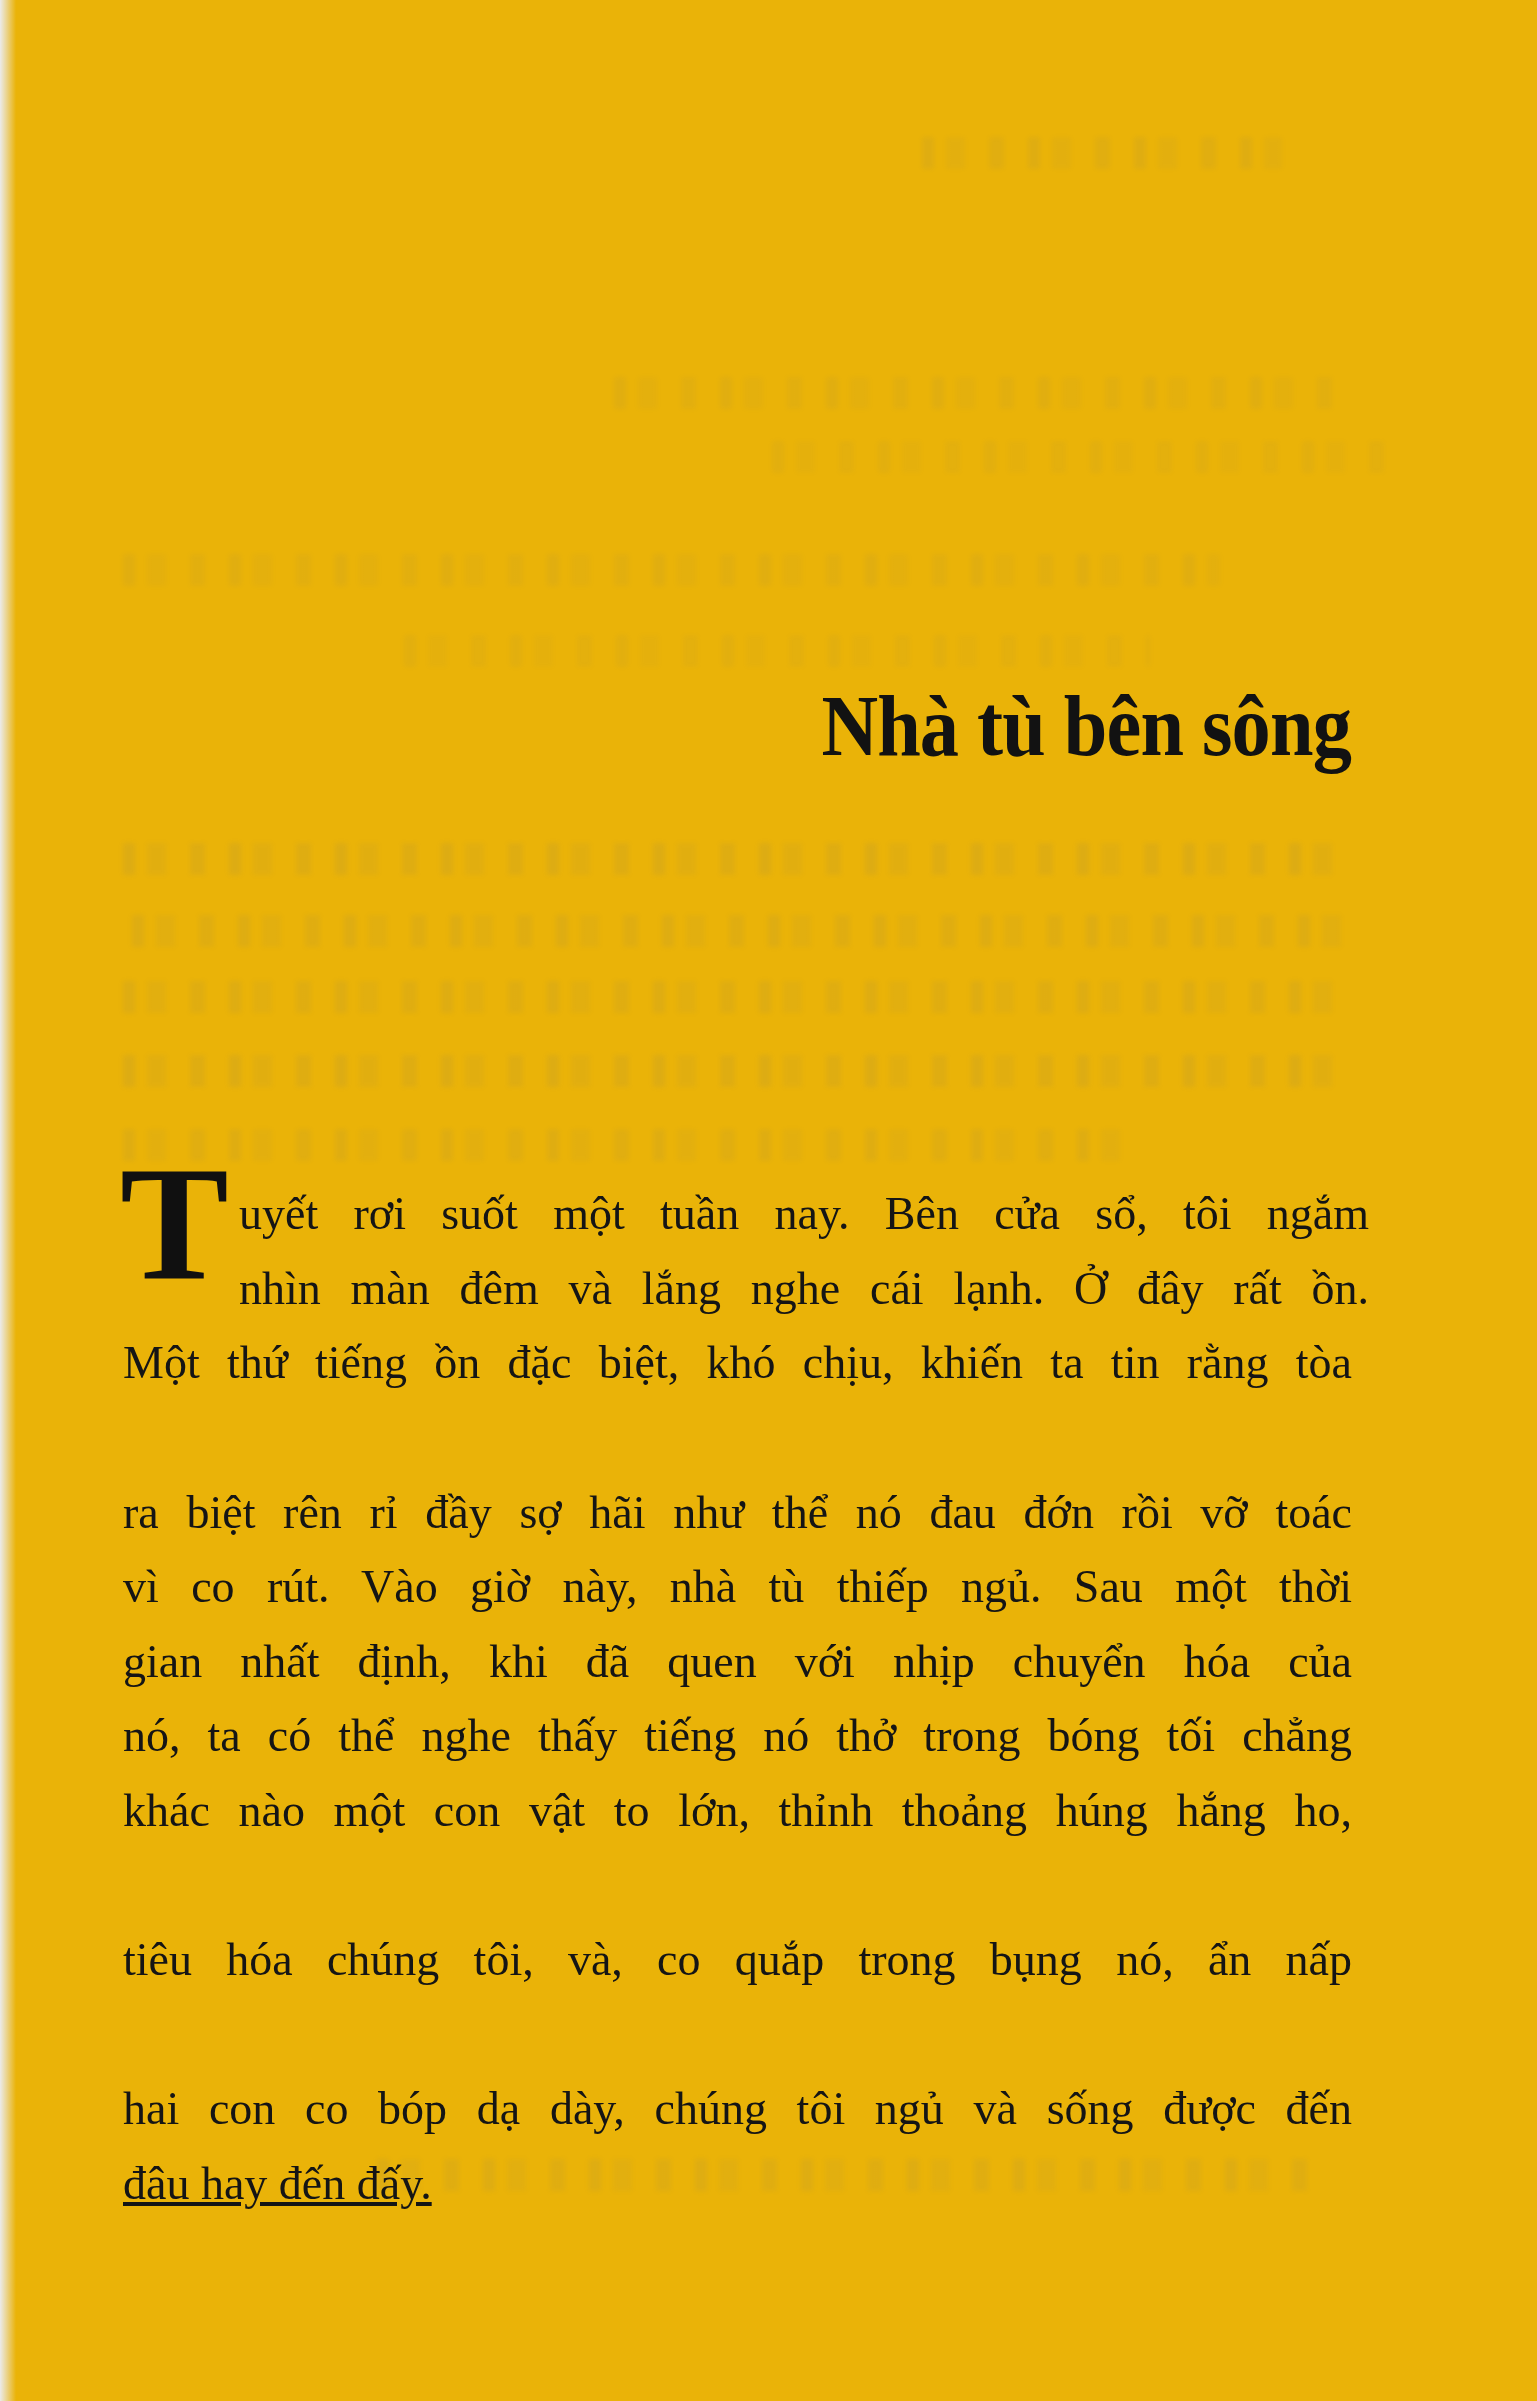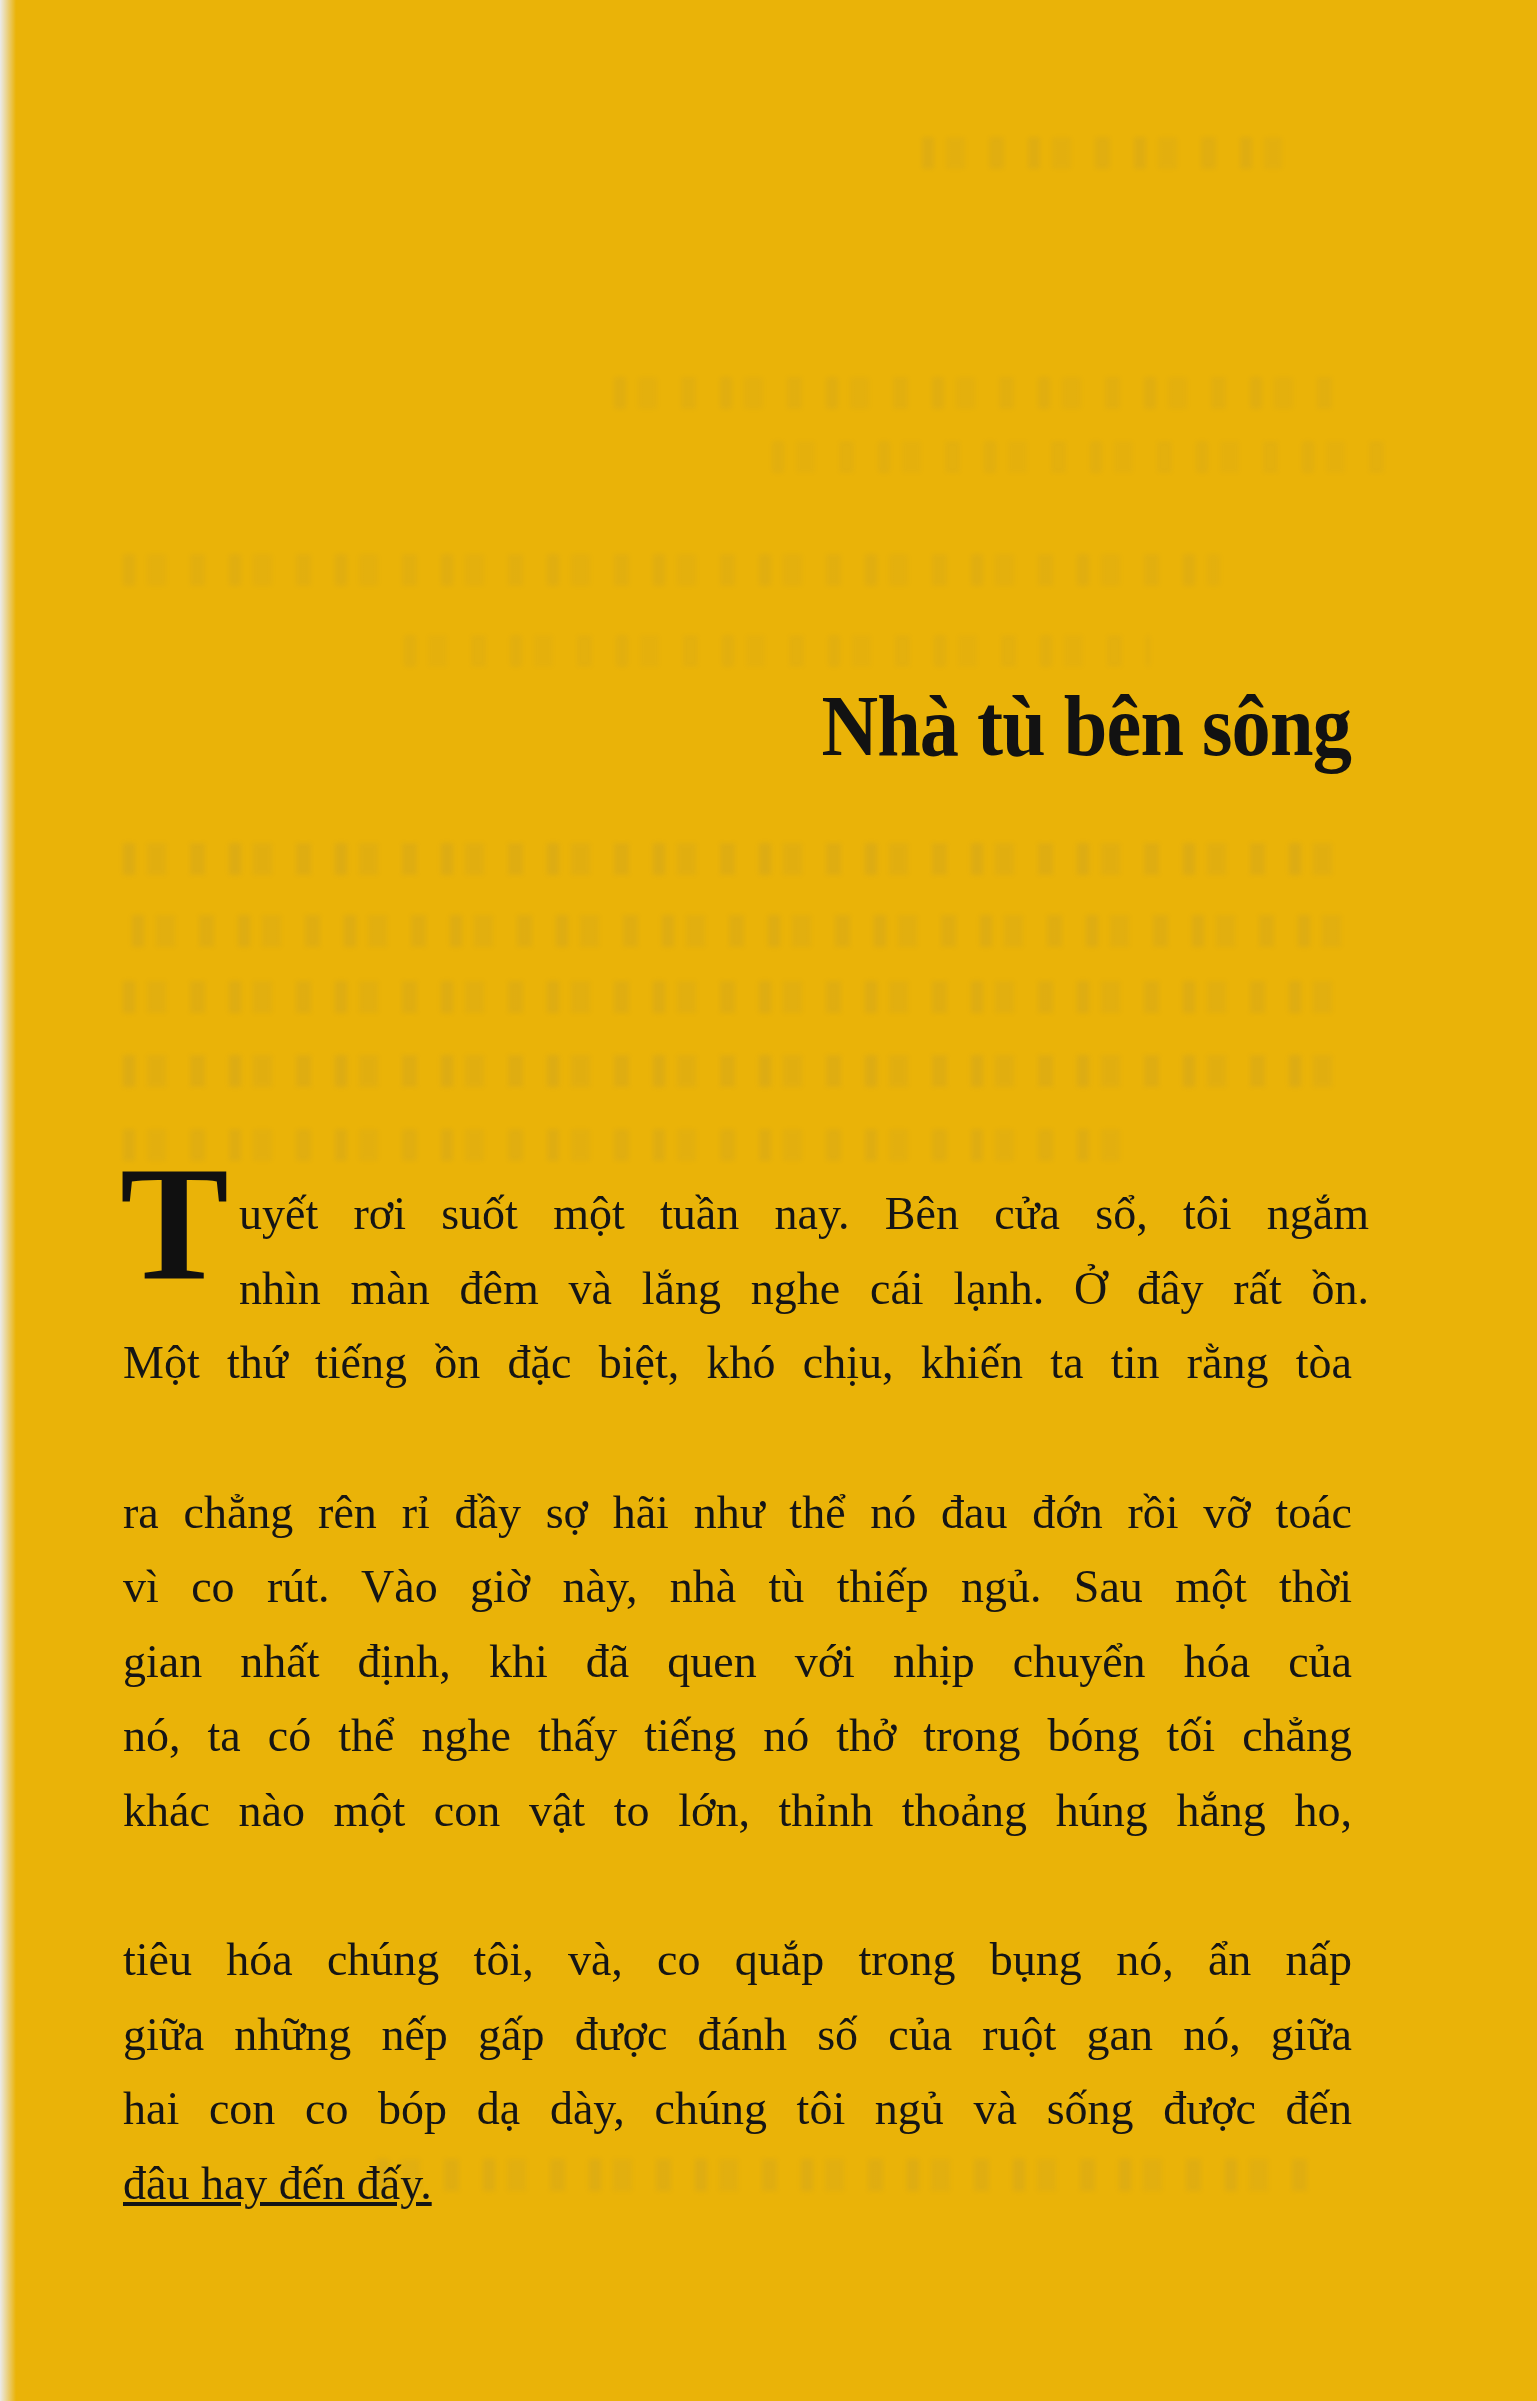--- a/index.html
+++ b/index.html
@@ -69,24 +69,23 @@
   <i class="ghost" style="left:123px;  top:1129px; width:1009px; opacity:.45;"></i>
   <i class="ghost" style="left:377px;  top:2159px; width:952px; opacity:.5;"></i>
 
   <h1 class="chapter-title">Nhà tù bên sông</h1>
 
   <div class="dropcap">T</div>
 
   <div class="bodyline indent" style="top:1176px">uyết rơi suốt một tuần nay. Bên cửa sổ, tôi ngắm</div>
   <div class="bodyline indent" style="top:1251px">nhìn màn đêm và lắng nghe cái lạnh. Ở đây rất ồn.</div>
   <div class="bodyline" style="top:1325px">Một thứ tiếng ồn đặc biệt, khó chịu, khiến ta tin rằng tòa</div>
-  <div class="bodyline" style="top:1475px">ra chẳng rên rỉ đầy sợ hãi như thể nó đau đớn rồi vỡ toác</div>
+  <div class="bodyline" style="top:1475px">ra biệt rên rỉ đầy sợ hãi như thể nó đau đớn rồi vỡ toác</div>
   <div class="bodyline" style="top:1549px">vì co rút. Vào giờ này, nhà tù thiếp ngủ. Sau một thời</div>
   <div class="bodyline" style="top:1624px">gian nhất định, khi đã quen với nhịp chuyển hóa của</div>
   <div class="bodyline" style="top:1698px">nó, ta có thể nghe thấy tiếng nó thở trong bóng tối chẳng</div>
   <div class="bodyline" style="top:1773px">khác nào một con vật to lớn, thỉnh thoảng húng hắng ho,</div>
   <div class="bodyline" style="top:1922px">tiêu hóa chúng tôi, và, co quắp trong bụng nó, ẩn nấp</div>
-  <div class="bodyline" style="top:1997px">giữa những nếp gấp được đánh số của ruột gan nó, giữa</div>
   <div class="bodyline" style="top:2071px">hai con co bóp dạ dày, chúng tôi ngủ và sống được đến</div>
   <div class="bodyline last" style="top:2146px">đâu hay đến đấy.</div>
 
 </div>
 
 
 </body></html>

